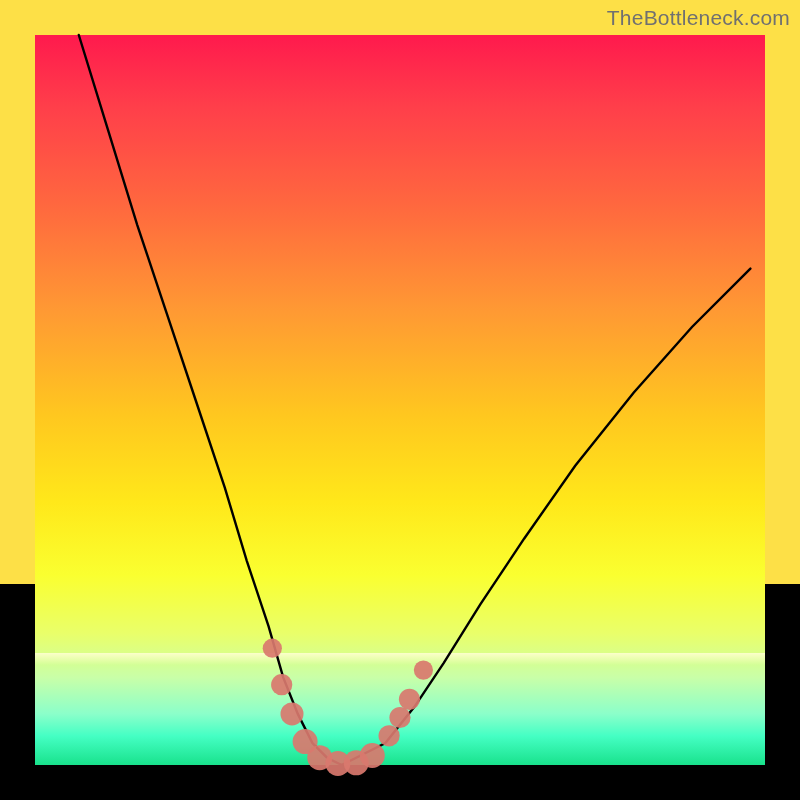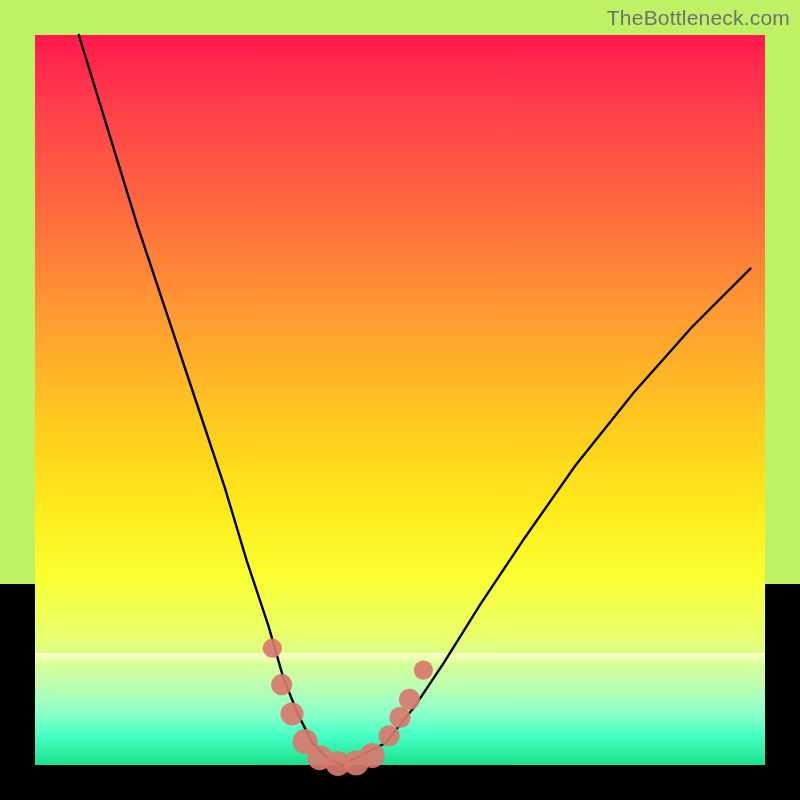--- a/index.html
+++ b/index.html
@@ -8,21 +8,21 @@
     width: 800px;
     height: 800px;
     background: #000;
     font-family: Arial, Helvetica, sans-serif;
     overflow: hidden;
   }
   .frame {
     position: absolute;
     left: 0; top: 0;
     width: 800px; height: 584px;
-    background: #bef264;
+    background: #fde047;
   }
   .plot {
     position: absolute;
     left: 35px;
     top: 35px;
     width: 730px;
     height: 730px;
     background: linear-gradient(to bottom,
       #ff1a4d 0%,
       #ff3f4a 10%,

